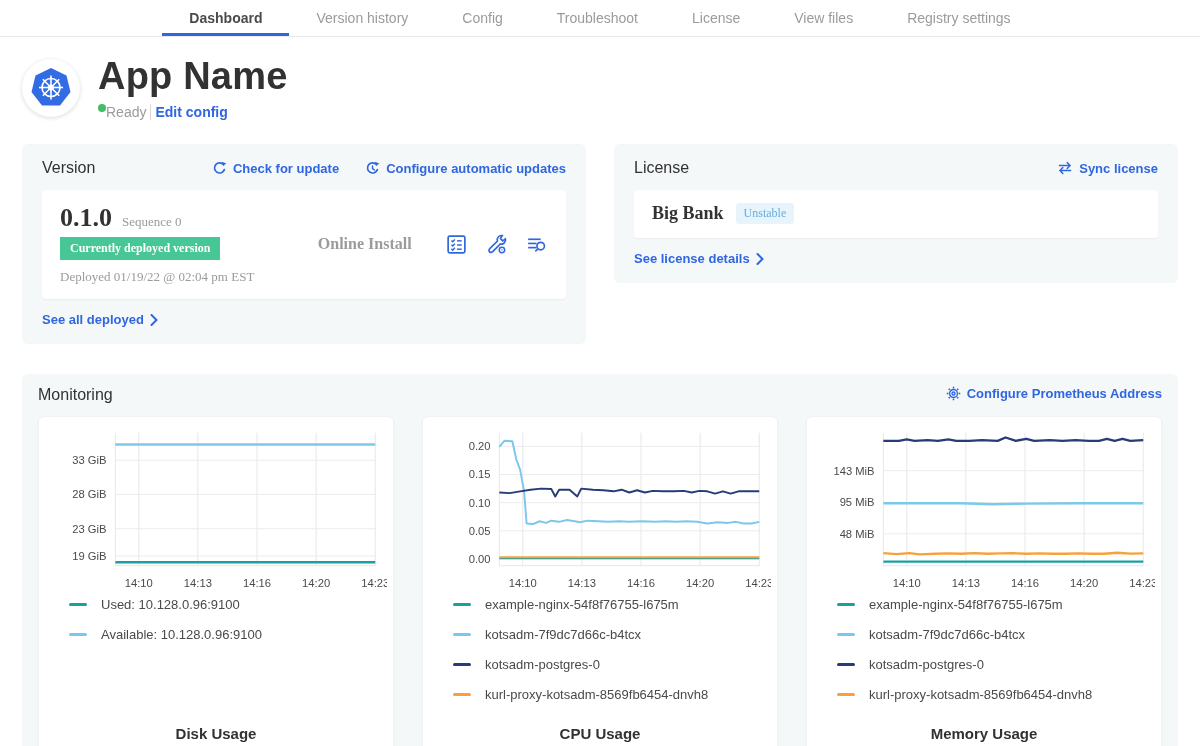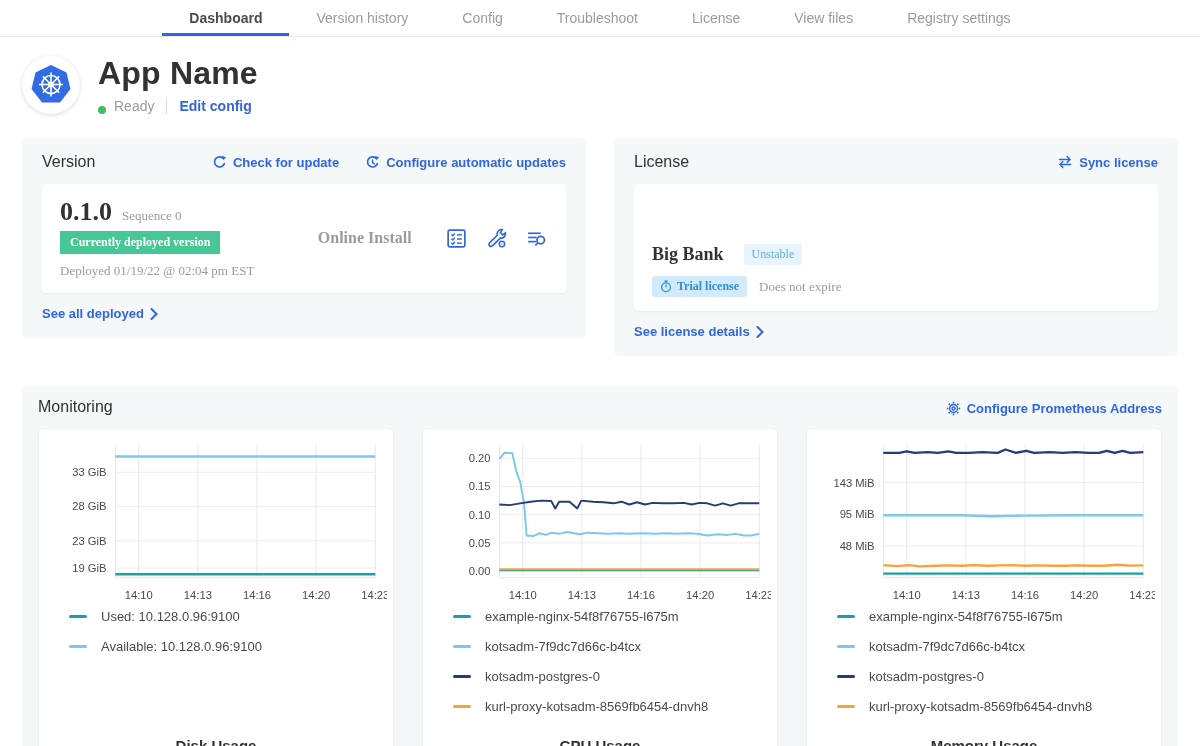--- a/index.html
+++ b/index.html
@@ -7,22 +7,22 @@
   .page { width:1200px; height:746px; background:#fff; overflow:hidden; }
 
   
   .topnav { height:37px; background:#fff; border-bottom:1px solid #e8e8e8; display:flex; justify-content:center; align-items:stretch; }
   .tab { display:flex; align-items:center; padding:0 27px; font-size:14px; color:#9b9b9b; cursor:pointer; border-bottom:3px solid transparent; padding-top:3px; }
   .tab.active { color:#4a4a4a; font-weight:bold; border-bottom-color:#3066e0; }
 
   
   .app-header { display:flex; align-items:center; gap:18px; padding:18px 22px 14px 22px; }
   .app-logo { width:58px; height:58px; border-radius:50%; background:#fff; box-shadow:0 1px 4px rgba(0,0,0,.15); display:flex; align-items:center; justify-content:center; }
-  .app-title { font-size:32px; font-weight:bold; letter-spacing:.2px; }
-  .app-status-row { display:flex; align-items:flex-end; gap:8px; margin-top:6px; }
+  .app-title { font-size:38px; font-weight:bold; letter-spacing:.2px; }
+  .app-status-row { display:flex; align-items:flex-start; gap:0; margin-top:6px; }
   .status-dot { width:8px; height:8px; border-radius:50%; background:#44bb66; }
   .status-text { font-size:14px; color:#9b9b9b; }
   .vdiv { width:1px; height:16px; background:#d8d8d8; margin:0 4px; }
   .link { color:#3066e0; font-weight:bold; font-size:14px; text-decoration:none; cursor:pointer; display:inline-flex; align-items:center; gap:6px; }
   .link.sm { font-size:13px; }
 
   
   .cards-row { display:flex; gap:28px; padding:10px 22px 0 22px; align-items:flex-start; }
   .panel { background:#f4f8f9; border-radius:6px; padding:15px 20px 16px 20px; flex:1; }
   .panel-head { display:flex; justify-content:space-between; align-items:center; }
@@ -36,31 +36,31 @@
   .version-num-row { display:flex; align-items:baseline; gap:10px; }
   .version-num { font-size:26px; font-weight:bold; }
   .sequence { font-size:13px; color:#9b9b9b; }
   .deployed-badge { display:inline-block; background:#47c795; color:#fff; font-size:12px; font-weight:bold; padding:4px 10px; border-radius:0; margin-top:4px; }
   .deployed-at { font-size:13px; color:#9b9b9b; margin-top:9px; }
   .install-type { flex:1; text-align:center; font-size:16px; font-weight:bold; color:#9b9b9b; }
   .version-actions { display:flex; gap:17px; align-items:center; }
   .see-link { margin-top:13px; display:inline-flex; }
 
   
-  .license-row1 { display:flex; align-items:center; gap:20px;margin-top:47px; }
+  .license-row1 { display:flex; align-items:center; gap:12px; }
   .customer-name { font-size:18px; font-weight:bold; }
   .chip { font-size:12px; padding:3px 8px; border-radius:3px; display:inline-flex; align-items:center; gap:5px; }
   .chip.channel { background:#e8f4fc; color:#64aee0; }
   .chip.trial { background:#d2eafc; color:#2e8fd6; font-weight:bold; }
   .license-row2 { display:flex; align-items:center; gap:12px; margin-top:11px; }
   .expiry { font-size:13px; color:#9b9b9b; }
 
   
   .monitoring { margin:30px 22px 12px 22px; background:#f4f8f9; border-radius:6px; padding:12px 16px 12px 16px; }
-  .mon-head { display:flex; justify-content:space-between; align-items:flex-end; margin-bottom:12px;gap:47px; }
+  .mon-head { display:flex; justify-content:space-between; align-items:flex-start; margin-bottom:12px;gap:47px; }
   .charts-row { display:flex; gap:28px; }
   .chart-card { flex:1; background:#fff; border-radius:6px; border:1px solid #f0f3f5; box-shadow:0 1px 2px rgba(0,0,0,.04); height:343px; padding:8px 6px 14px 6px; display:flex; flex-direction:column; }
   .chart-svg { width:100%; display:block; }
   .legend { margin:4px 0 0 24px; }
   .legend-item { display:flex; align-items:center; gap:14px; margin-bottom:15px; }
   .legend-dash { width:18px; height:3px; border-radius:2px; flex:none; }
   .legend-label { font-size:13px; color:#4a4a4a; }
   .chart-title { margin-top:auto; text-align:center; font-size:15px; font-weight:bold; padding-bottom:2px; }
 
   .icon { display:inline-flex; flex:none; }
@@ -196,34 +196,20 @@
                 <path d="M5.8 6.5l-2.8 3 2.8 3" stroke-width="1.5"></path>
               </svg>
           </span>
           <span>Sync license</span>
         </a>
       </div>
       <div class="white-card">
         <div class="license-row1">
           <span class="customer-name">Big Bank</span>
           <span class="chip channel">Unstable</span>
-        </div>
-        <div class="license-row2">
-          <span class="chip trial">
-            <span class="icon">
-              <svg width="12" height="13" viewBox="0 0 12 13" fill="none" stroke="#2e8fd6" stroke-width="1.3">
-                  <circle cx="6" cy="7.2" r="4.4"></circle>
-                  <line x1="6" y1="7.2" x2="6" y2="4.6"></line>
-                  <line x1="4.5" y1="1.2" x2="7.5" y2="1.2" stroke-width="1.6"></line>
-                  <line x1="6" y1="1.2" x2="6" y2="2.6"></line>
-                </svg>
-            </span>
-            <span>Trial license</span>
-          </span>
-          <span class="expiry">Does not expire</span>
         </div>
       </div>
       <a class="link sm see-link">
         <span>See license details</span>
         <span class="icon">
           <svg width="9" height="12" viewBox="0 0 9 12">
               <path d="M1.5 1l5 5-5 5" fill="none" stroke="#3066e0" stroke-width="2" stroke-linecap="round"></path>
             </svg>
         </span>
       </a>

